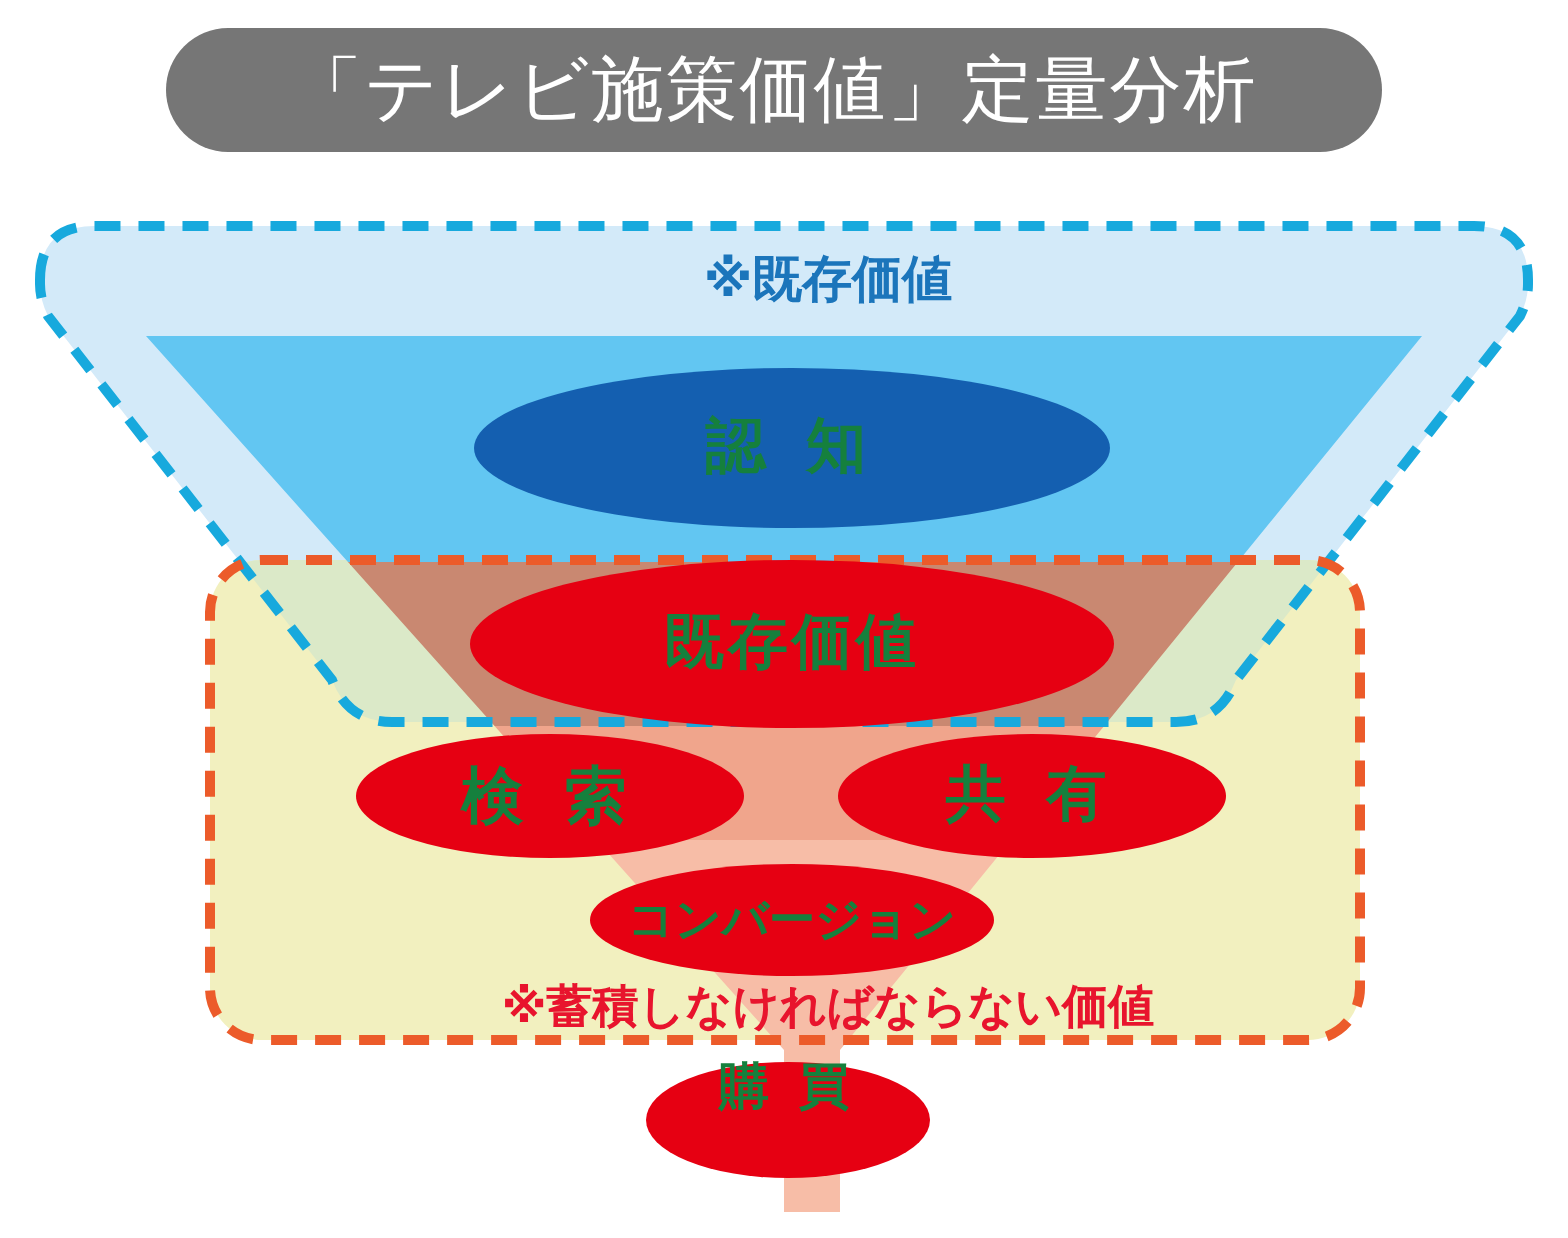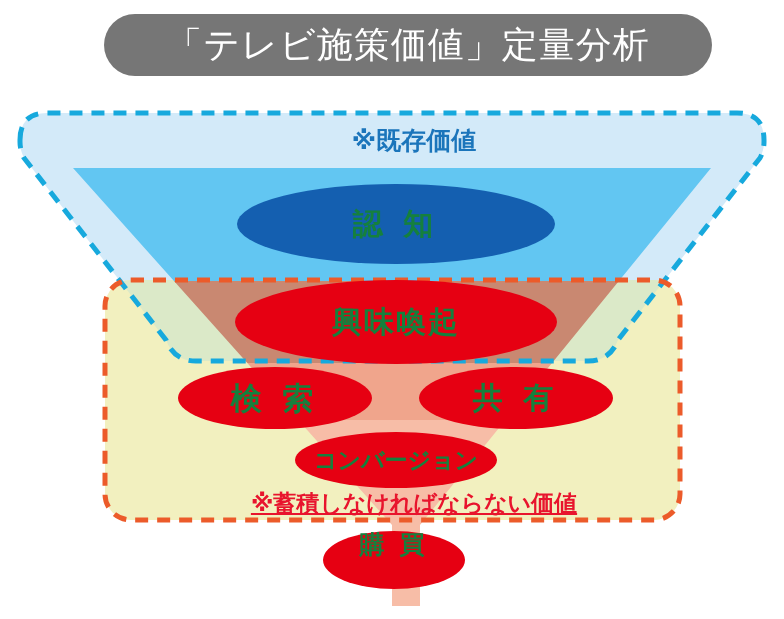--- a/index.html
+++ b/index.html
@@ -18,21 +18,21 @@
   #diagram-root {
     position: absolute;
     left: 0;
     top: 0;
     width: 784px;
     height: 619px;
   }
 
   .title-pill {
     position: absolute;
-    left: 104px;
+    left: 83px;
     top: 14px;
     width: 608px;
     height: 62px;
     background: #767676;
     border-radius: 31px;
     display: flex;
     align-items: center;
     justify-content: center;
     box-sizing: border-box;
   }
@@ -69,21 +69,20 @@
     text-align: center;
     top: 128px;
   }
   .region-label.red {
     color: #e8142d;
     font-size: 23px;
     left: 0;
     right: 0;
     text-align: center;
     top: 492px;
-    text-decoration: underline;
   }
 
   .node-label {
     position: absolute;
     color: #15803d;
     font-weight: 700;
     white-space: nowrap;
     line-height: 1;
     transform: translate(-50%, -50%);
     text-align: center;
@@ -184,19 +183,19 @@
     <ellipse cx="275" cy="398" rx="97" ry="31" fill="#e60012"></ellipse>
     <ellipse cx="516" cy="398" rx="97" ry="31" fill="#e60012"></ellipse>
     <ellipse cx="396" cy="460" rx="101" ry="28" fill="#e60012"></ellipse>
     <ellipse cx="394" cy="560" rx="71" ry="29" fill="#e60012"></ellipse>
   </svg>
 
   <div class="region-label blue">※既存価値</div>
   <div class="region-label red">※蓄積しなければならない価値</div>
 
   <div class="node-label" style="left:396px; top:224px; font-size:30px; letter-spacing:6px;">認 知</div>
-  <div class="node-label" style="left:396px; top:322px; font-size:30px; letter-spacing:2px;">興味喚起</div>
+  <div class="node-label" style="left:396px; top:322px; font-size:30px; letter-spacing:2px;">既存価値</div>
   <div class="node-label" style="left:275px; top:398px; font-size:31px; letter-spacing:6px;">検 索</div>
   <div class="node-label" style="left:516px; top:398px; font-size:30px; letter-spacing:6px;">共 有</div>
   <div class="node-label" style="left:396px; top:460px; font-size:23px; letter-spacing:0px;">コンバージョン</div>
   <div class="node-label" style="left:394px; top:544px; font-size:25px; letter-spacing:4px;text-align:center;">購 買</div>
 
 </div>
 
 </body></html>

